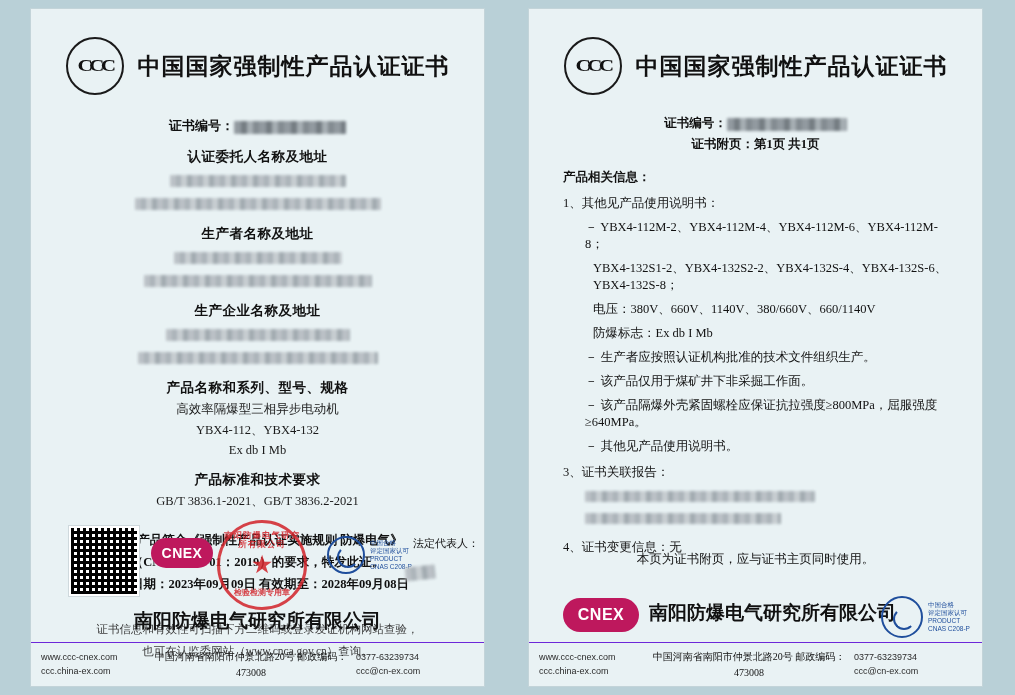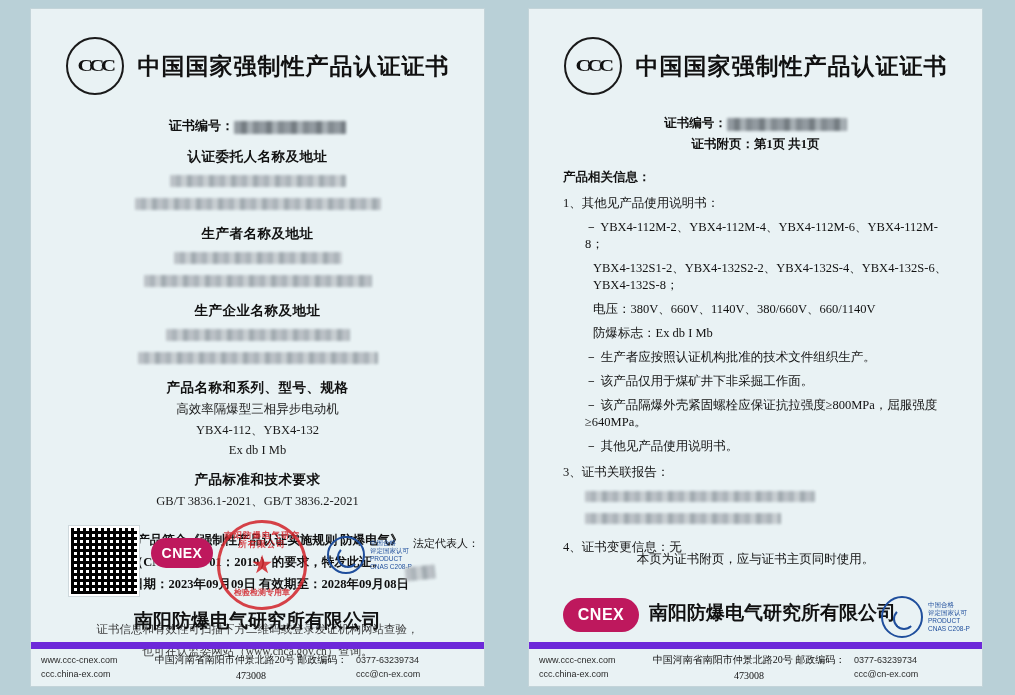--- a/index.html
+++ b/index.html
@@ -249,21 +249,21 @@
     bottom: 52px;
     text-align: center;
     font-family: "Liberation Serif", serif;
     font-size: 19px;
     font-weight: bold;
     color: #111;
   }
   .footer {
     position: absolute;
     left: 0; right: 0; bottom: 0;
-    border-top: 7px solid #6d28d9;
+    border-top: 1px solid #6d28d9;
     height: 44px;
     display: flex;
     align-items: center;
     font-size: 9px;
     color: #2b2b2b;
     padding: 0 10px;
     box-sizing: border-box;
   }
   .footer .fcol { line-height: 1.55; }
   .footer .fleft { width: 105px; }

